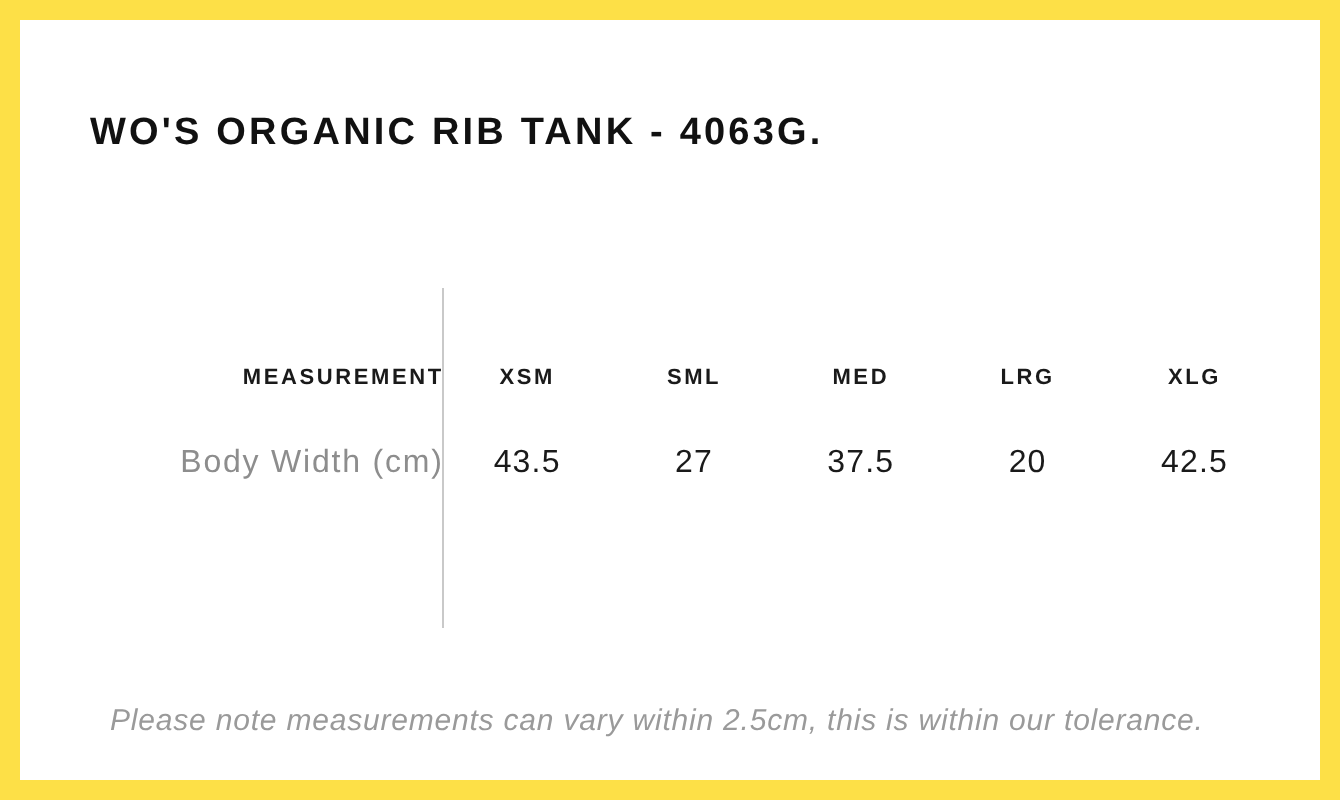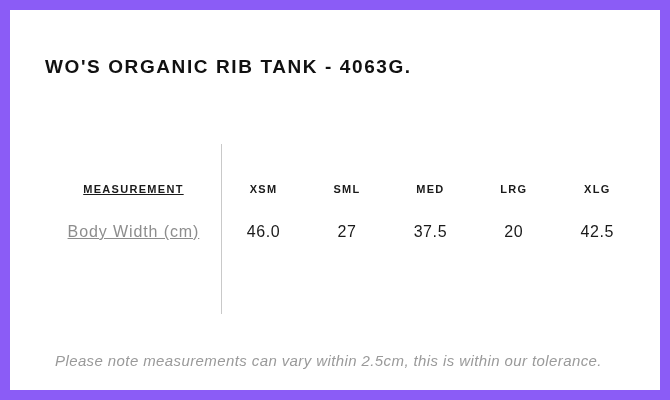--- a/index.html
+++ b/index.html
@@ -7,21 +7,21 @@
     padding: 0;
     background: #000;
   }
   body {
     font-family: "Liberation Sans", sans-serif;
   }
   .page {
     position: relative;
     width: 670px;
     height: 400px;
-    background: #8b5cf6;
+    background: #fde047;
     box-sizing: border-box;
   }
   .card {
     position: absolute;
     left: 10px;
     top: 10px;
     width: 650px;
     height: 380px;
     background: #ffffff;
     box-sizing: border-box;
@@ -53,22 +53,21 @@
     border-collapse: collapse;
     table-layout: fixed;
   }
   table.size-table th,
   table.size-table td {
     padding: 0;
     border: none;
   }
   th.col-measure, td.col-measure {
     width: 176px;
-    text-align: center;
-    text-decoration: underline;
+    text-align: right;
   }
   th.col-size, td.col-size {
     width: 83px;
     text-align: center;
   }
   thead th {
     height: 38px;
     vertical-align: middle;
     font-size: 11px;
     font-weight: bold;
@@ -116,21 +115,21 @@
           <th class="col-size">XSM</th>
           <th class="col-size">SML</th>
           <th class="col-size">MED</th>
           <th class="col-size">LRG</th>
           <th class="col-size">XLG</th>
         </tr>
       </thead>
       <tbody>
         <tr>
           <td class="col-measure">Body Width (cm)</td>
-          <td class="col-size">46.0</td>
+          <td class="col-size">43.5</td>
           <td class="col-size">27</td>
           <td class="col-size">37.5</td>
           <td class="col-size">20</td>
           <td class="col-size">42.5</td>
         </tr>
       </tbody>
     </table>
 
     <div class="note">Please note measurements can vary within 2.5cm, this is within our tolerance.</div>
 

